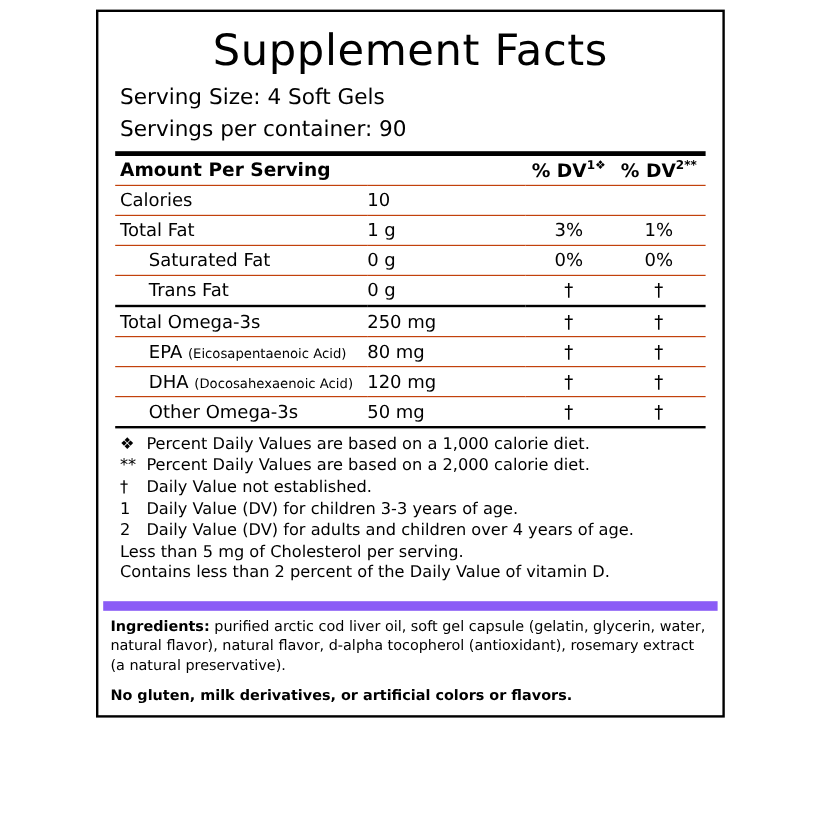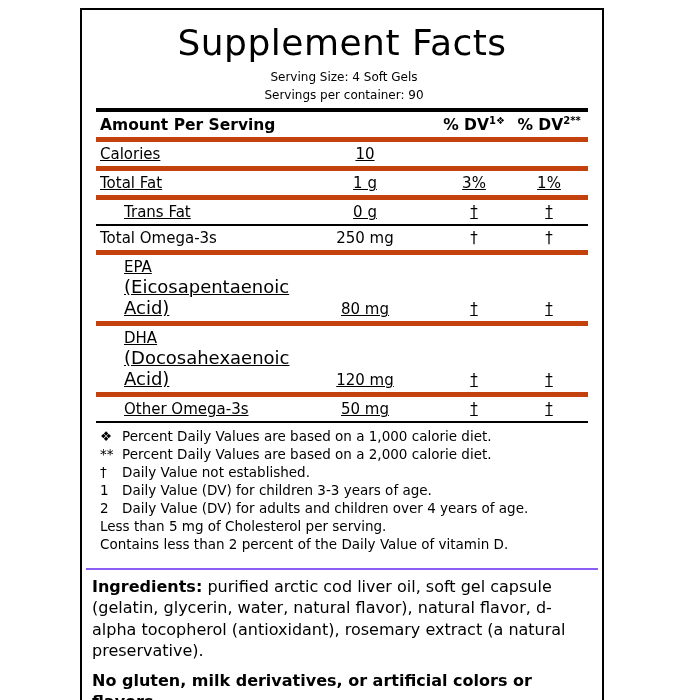--- a/index.html
+++ b/index.html
@@ -29,74 +29,73 @@
   .title {
     text-align: center;
     font-size: 36px;
     font-weight: 400;
     letter-spacing: 0.5px;
     line-height: 1.15;
     margin: 4px 0 6px 0;
     font-family: "DejaVu Sans", sans-serif;
   }
   .serving-line {
-    font-size: 12px;
+    font-size: 18px;
     line-height: 1.45;
     margin-left: 4px;
-    text-align: center;
   }
   .rule-thick {
     border-top: 4px solid #000;
     margin-top: 4px;
   }
   .rule-med {
     border-top: 2px solid #000;
   }
   table.facts {
     width: 100%;
     border-collapse: collapse;
     font-size: 15px;
   }
   table.facts td {
     padding: 3px 0 3px 0;
     vertical-align: bottom;
   }
   .col-name { text-align: left; padding-left: 4px !important; }
-  .col-amt  { text-align: center; width: 118px; padding-right: 14px !important; }
+  .col-amt  { text-align: left; width: 118px; padding-right: 14px !important; }
   .col-dv1  { text-align: center; width: 72px; }
   .col-dv2  { text-align: center; width: 78px; }
   .hdr td { font-weight: bold; font-size: 15.5px; }
   .hdr .col-name { font-weight: bold; }
   .sup { font-size: 10px; vertical-align: super; }
   .indent { padding-left: 28px !important; }
-  .row-border td { border-top: 5px solid #c2410c; text-decoration: underline; }
+  .row-border td { border-top: 1px solid #c2410c; }
   .row-border-thick td { border-top: 2px solid #000; }
-  .small-paren { font-size: 18px; }
+  .small-paren { font-size: 11px; }
   .footnotes {
     font-size: 13.5px;
     line-height: 1.33;
     margin-top: 5px;
     margin-left: 4px;
   }
   .fn-row {
     display: flex;
     align-items: flex-start;
   }
   .fn-mark {
     width: 22px;
     flex: 0 0 22px;
     text-align: left;
   }
   .fn-text { flex: 1; }
   .fn-plain { margin-left: 0; }
   .ingredients-box {
-    border-top: 2px solid #8b5cf6;
+    border-top: 8px solid #8b5cf6;
     margin-top: 6px;
     padding: 6px 4px 4px 6px;
-    font-size: 16px;
+    font-size: 12px;
     line-height: 1.33;
   }
   .ingredients-box b { font-weight: bold; }
   .ing-note { margin-top: 9px; font-weight: bold; }
 </style>
 </head>
 <body>
 
 <div class="panel">
   <div class="inner">
@@ -124,20 +123,26 @@
           <td class="col-dv2"></td>
         </tr>
 
         <tr class="row-border">
           <td class="col-name"><span>Total Fat</span></td>
           <td class="col-amt">1 g</td>
           <td class="col-dv1">3%</td>
           <td class="col-dv2">1%</td>
         </tr>
 
+        <tr class="row-border">
+          <td class="col-name indent"><span>Saturated Fat</span></td>
+          <td class="col-amt">0 g</td>
+          <td class="col-dv1">0%</td>
+          <td class="col-dv2">0%</td>
+        </tr>
 
         <tr class="row-border">
           <td class="col-name indent"><span>Trans Fat</span></td>
           <td class="col-amt">0 g</td>
           <td class="col-dv1">†</td>
           <td class="col-dv2">†</td>
         </tr>
 
 
         <tr class="row-border-thick">

